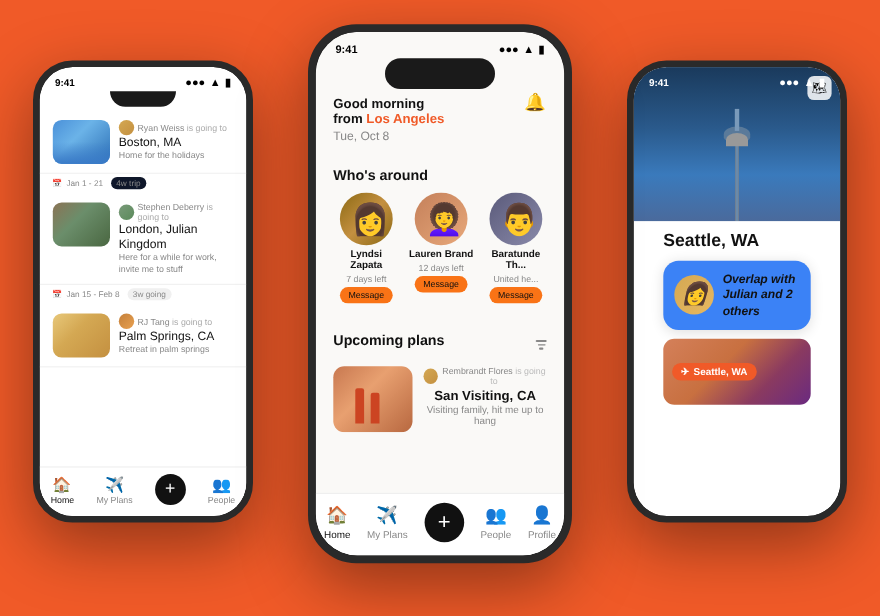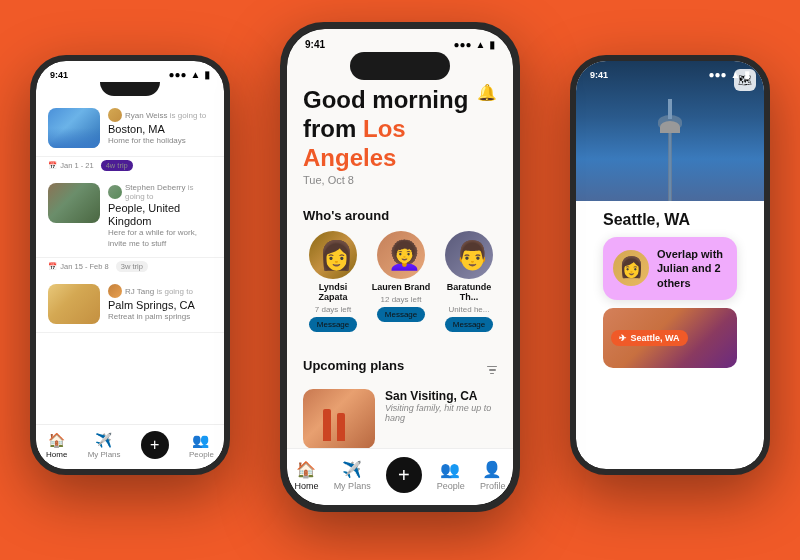--- a/index.html
+++ b/index.html
@@ -243,21 +243,21 @@
       font-size: 10px;
       padding: 10px 18px 2px;
     }
 
     .center-content {
       padding: 0 16px;
       overflow: hidden;
     }
 
     .greeting-text {
-      font-size: 24px;
+      font-size: 12px;
       font-weight: 700;
       color: #111;
       line-height: 1.2;
       margin-bottom: 2px;
     }
 
     .greeting-city {
       color: #F05A28;
     }
 
@@ -336,31 +336,32 @@
       text-align: center;
     }
 
     .person-days {
       font-size: 8px;
       color: #888;
       text-align: center;
     }
 
     .message-btn {
-      background: #0369a1;
+      background: #f97316;
       border: none;
       border-radius: 14px;
       padding: 3px 8px;
       font-size: 8px;
       color: #111;
       cursor: pointer;
     }
 
     .upcoming-section {
       margin-top: 19px;
+      text-align: center;
     }
 
     .upcoming-header {
       display: flex;
       justify-content: space-between;
       align-items: center;
       margin-bottom: 8px;
     }
 
     .plan-card {
@@ -416,21 +417,20 @@
       color: #888;
     }
     .plan-city {
       font-size: 12px;
       font-weight: 700;
       color: #111;
     }
     .plan-desc {
       font-size: 9px;
       color: #888;
-      font-style: italic;
     }
 
     
     .center-bottom-nav {
       position: absolute;
       bottom: 0;
       left: 0; right: 0;
       background: #fff;
       border-top: 1px solid #eee;
       display: flex;
@@ -547,28 +547,29 @@
     }
 
     .right-city {
       font-size: 16px;
       font-weight: 700;
       color: #111;
       margin-bottom: 8px;
     }
 
     .overlap-card {
-      background: #f0abfc;
+      background: #3b82f6;
       border-radius: 14px;
       padding: 10px;
       box-shadow: 0 2px 12px rgba(0,0,0,0.12);
       margin-bottom: 8px;
       display: flex;
       gap: 8px;
       align-items: center;
+      font-style: italic;
     }
 
     .overlap-avatar {
       width: 36px;
       height: 36px;
       border-radius: 50%;
       background: linear-gradient(135deg, #d4a853, #e8b860);
       flex-shrink: 0;
       overflow: hidden;
       position: relative;
@@ -666,38 +667,38 @@
           <div class="user-avatar-tiny"></div>
           <span class="user-name-tiny">Ryan Weiss <span style="color:#aaa">is going to</span></span>
         </div>
         <div class="trip-city">Boston, MA</div>
         <div class="trip-desc">Home for the holidays</div>
       </div>
     </div>
     <div class="trip-dates">
       <span>📅</span>
       <span>Jan 1 - 21</span>
-      <span style="margin-left:4px;background:#4c1d95;border-radius:8px;padding:1px 5px;">4w trip</span>
+      <span style="margin-left:4px;background:#0f172a;border-radius:8px;padding:1px 5px;">4w trip</span>
     </div>
 
     <div class="trip-card" style="margin-top:4px;">
       <div class="trip-card-img trip-img-uk"></div>
       <div class="trip-info">
         <div class="trip-user-row">
           <div class="user-avatar-tiny" style="background:linear-gradient(135deg,#7a9a7a,#5a8a5a)"></div>
           <span class="user-name-tiny">Stephen Deberry <span style="color:#aaa">is going to</span></span>
         </div>
-        <div class="trip-city">People, United Kingdom</div>
+        <div class="trip-city">London, Julian Kingdom</div>
         <div class="trip-desc">Here for a while for work, invite me to stuff</div>
       </div>
     </div>
     <div class="trip-dates">
       <span>📅</span>
       <span>Jan 15 - Feb 8</span>
-      <span style="margin-left:4px;background:#f0f0f0;border-radius:8px;padding:1px 5px;">3w trip</span>
+      <span style="margin-left:4px;background:#f0f0f0;border-radius:8px;padding:1px 5px;">3w going</span>
     </div>
 
     <div class="trip-card" style="margin-top:4px;">
       <div class="trip-card-img trip-img-palm"></div>
       <div class="trip-info">
         <div class="trip-user-row">
           <div class="user-avatar-tiny" style="background:linear-gradient(135deg,#c4803a,#e8a050)"></div>
           <span class="user-name-tiny">RJ Tang <span style="color:#aaa">is going to</span></span>
         </div>
         <div class="trip-city">Palm Springs, CA</div>
@@ -777,20 +778,24 @@
           <div class="section-title">Upcoming plans</div>
           <div class="sort-icon">
             <div class="sort-line"></div>
             <div class="sort-line"></div>
             <div class="sort-line"></div>
           </div>
         </div>
         <div class="plan-card">
           <div class="plan-img plan-img-sf"></div>
           <div class="plan-info">
+            <div class="plan-user-row">
+              <div class="plan-user-avatar"></div>
+              <span class="plan-user-name">Rembrandt Flores <span style="color:#bbb">is going to</span></span>
+            </div>
             <div class="plan-city">San Visiting, CA</div>
             <div class="plan-desc">Visiting family, hit me up to hang</div>
           </div>
         </div>
       </div>
     </div>
 
     <div class="center-bottom-nav">
       <div class="center-nav-item active">
         <span class="center-nav-icon">🏠</span>

